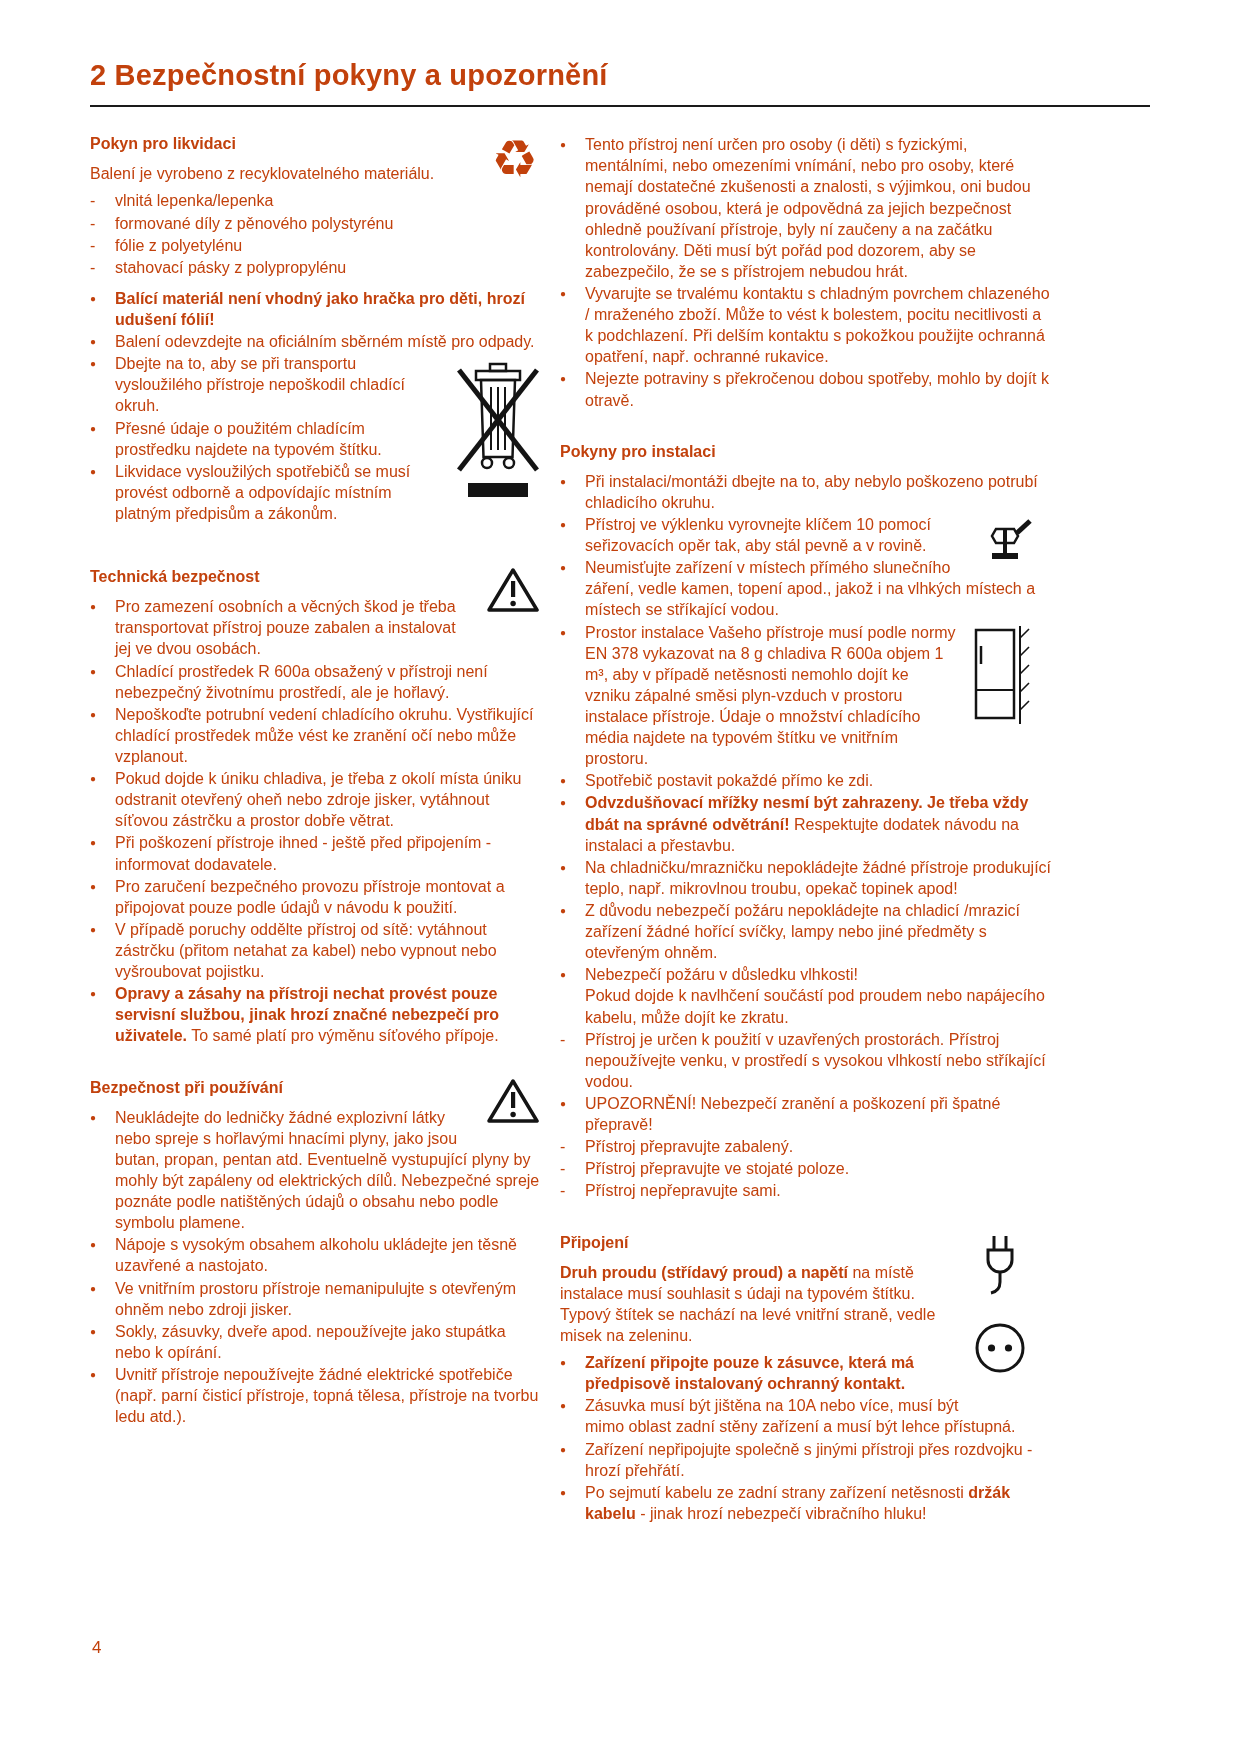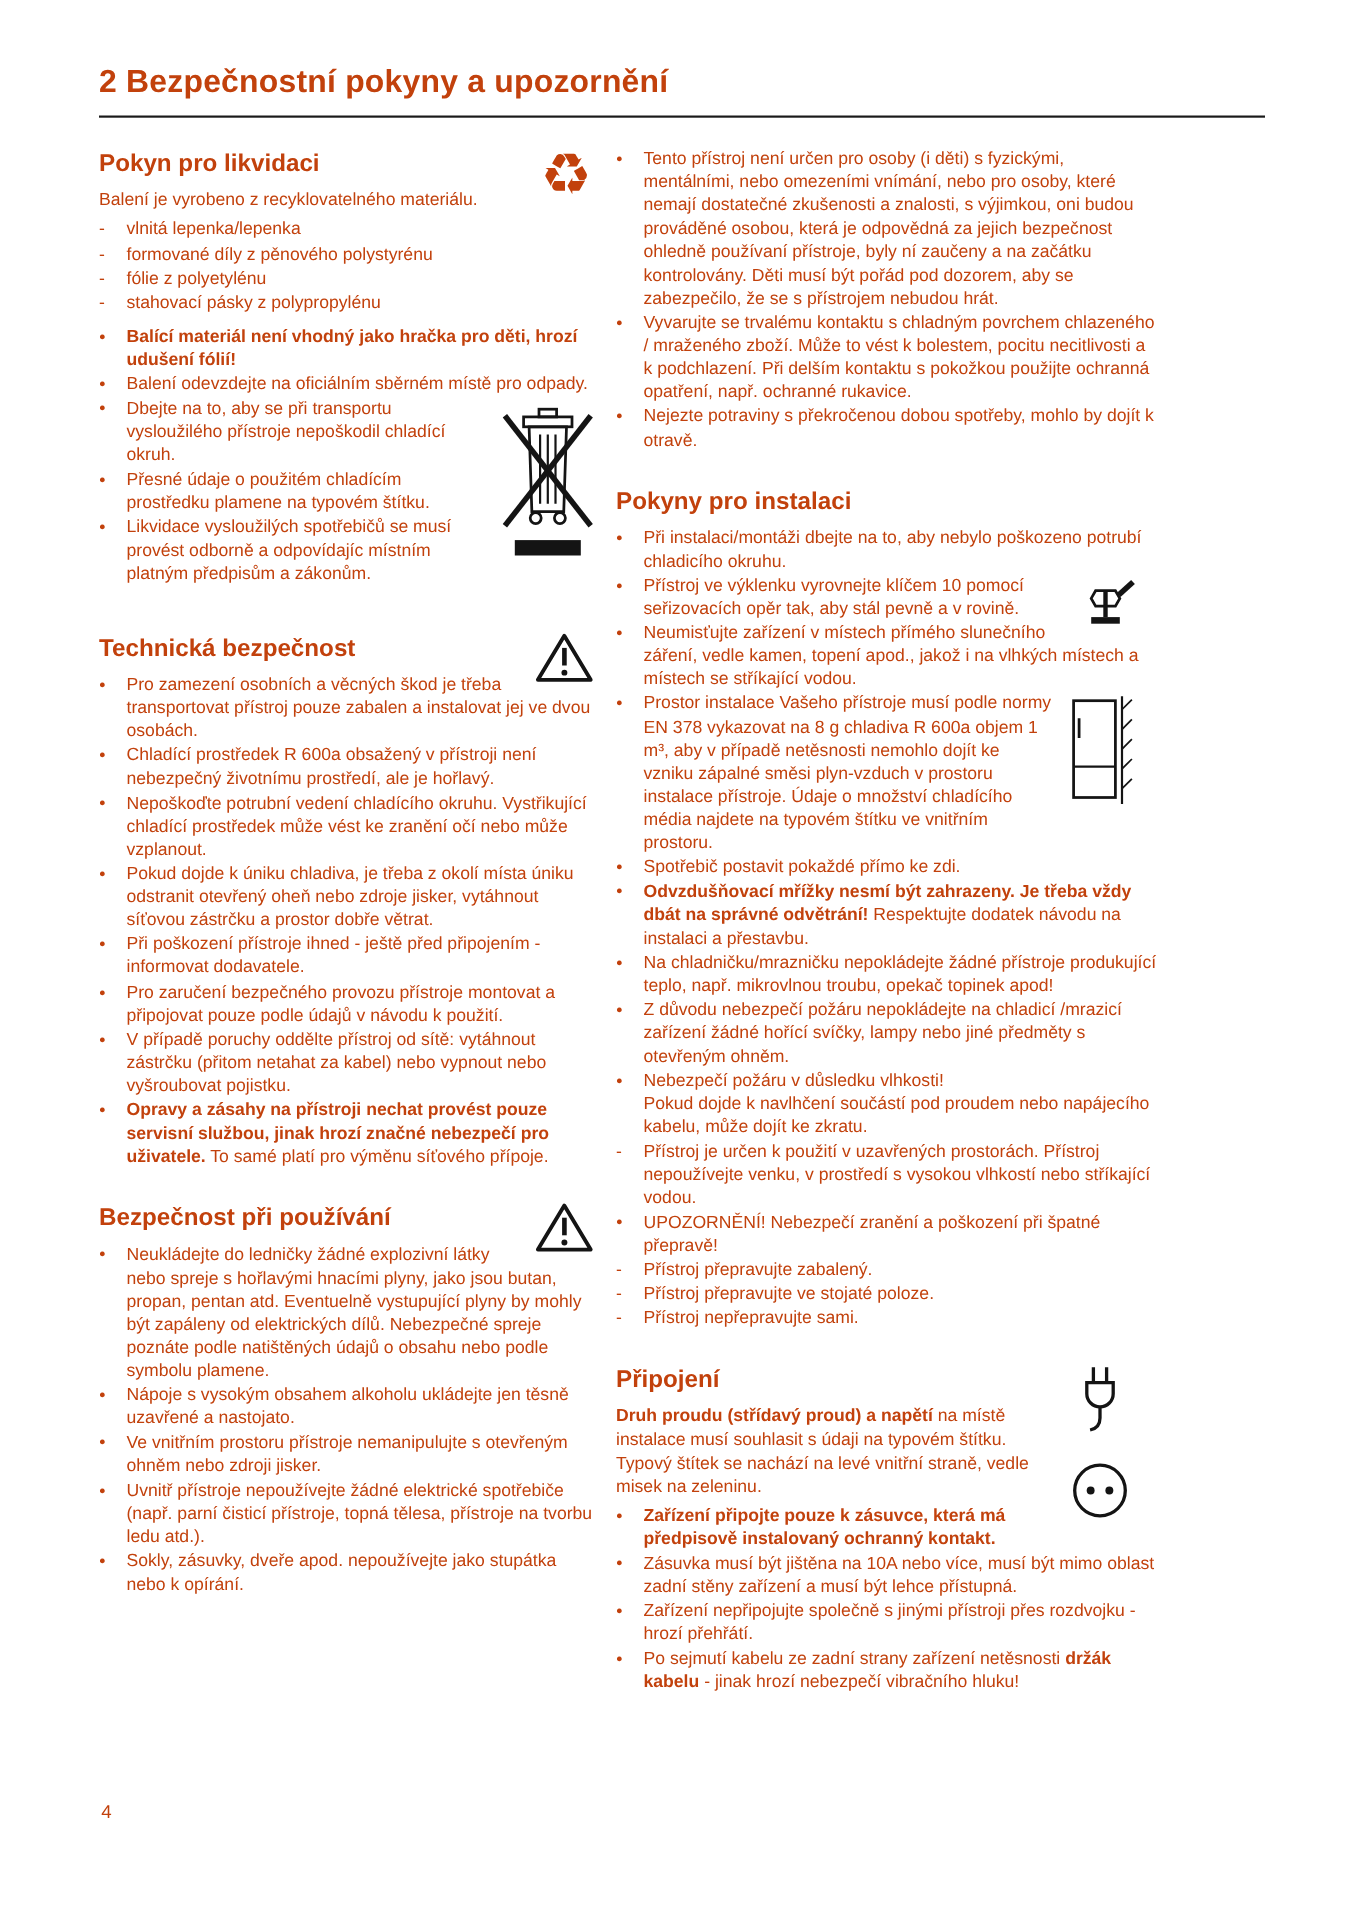--- a/index.html
+++ b/index.html
@@ -26,21 +26,21 @@
     font-size:29px;
     font-weight:bold;
     margin:0;
     letter-spacing:.2px;
   }
   .columns{display:flex;gap:18px;margin-top:26px;}
   .col{flex:none;}
   .col-left{width:452px;}
   .col-right{width:492px;}
   h2{
-    font-size:22px;
+    font-size:16px;
     font-weight:bold;
     margin:0 0 9px 0;
   }
   section{margin-bottom:34px;}
   section.mb-lg{margin-bottom:42px;}
   section.mb-md{margin-bottom:30px;}
   p.plain{margin:0 0 6px 0;}
   p.gap-top{margin-top:14px;}
   .li{
     padding-left:25px;
@@ -137,21 +137,21 @@
 
 
         <div>
 
 
             <div class="li">
               <span class="mk b">●</span><span class="tx">Dbejte na to, aby se při transportu vysloužilého přístroje nepoškodil chladící okruh.</span>
             </div>
 
             <div class="li">
-              <span class="mk b">●</span><span class="tx">Přesné údaje o použitém chladícím prostředku plamene na typovém štítku.</span>
+              <span class="mk b">●</span><span class="tx">Přesné údaje o použitém chladícím prostředku najdete na typovém štítku.</span>
             </div>
 
             <div class="li">
               <span class="mk b">●</span><span class="tx">Likvidace vysloužilých spotřebičů se musí provést odborně a odpovídajíc místním platným předpisům a zákonům.</span>
             </div>
           </div>
       </section>
 
       <section class="mb-md">
         <span class="float-icon tri">
@@ -214,25 +214,25 @@
 
             <div class="li">
               <span class="mk b">●</span><span class="tx">Nápoje s vysokým obsahem alkoholu ukládejte jen těsně uzavřené a nastojato.</span>
             </div>
 
             <div class="li">
               <span class="mk b">●</span><span class="tx">Ve vnitřním prostoru přístroje nemanipulujte s otevřeným ohněm nebo zdroji jisker.</span>
             </div>
 
             <div class="li">
+              <span class="mk b">●</span><span class="tx">Sokly, zásuvky, dveře apod. nepoužívejte jako stupátka nebo k opírání.</span>
+            </div>
+
+            <div class="li">
               <span class="mk b">●</span><span class="tx">Uvnitř přístroje nepoužívejte žádné elektrické spotřebiče (např. parní čisticí přístroje, topná tělesa, přístroje na tvorbu ledu atd.).</span>
-            </div>
-
-            <div class="li">
-              <span class="mk b">●</span><span class="tx">Sokly, zásuvky, dveře apod. nepoužívejte jako stupátka nebo k opírání.</span>
             </div>
           </div>
       </section>
 
     </div>
 
     <div class="col col-right">
 
       <section class="mb-md">
         <div>

